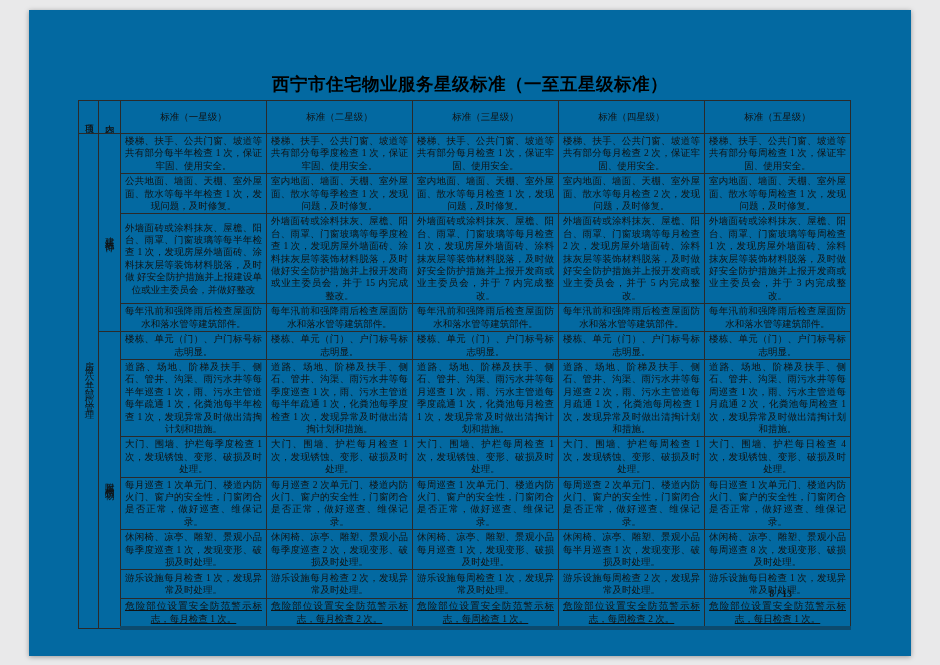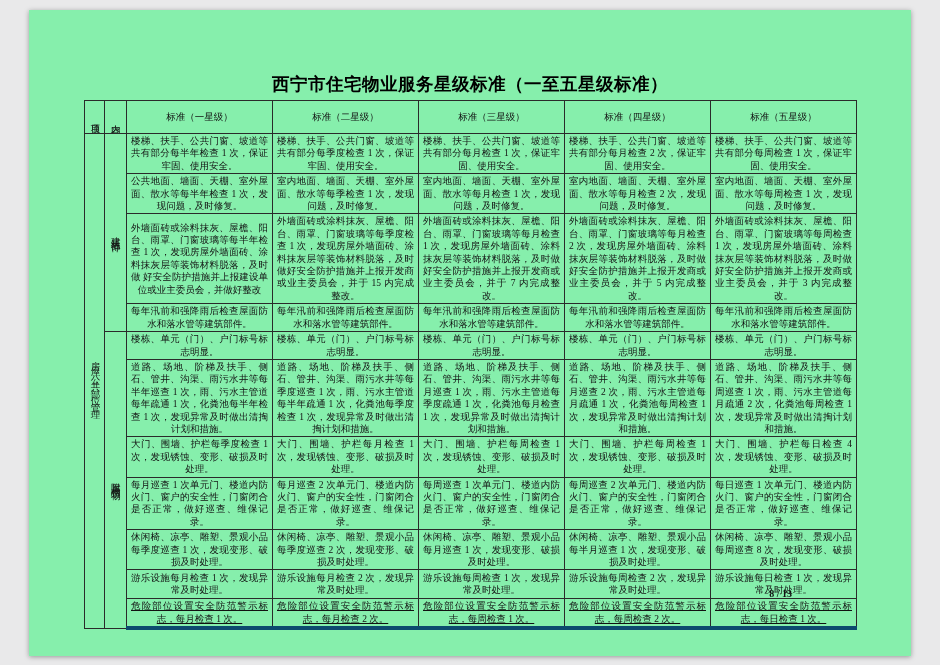--- a/index.html
+++ b/index.html
@@ -4,30 +4,30 @@
 <style>
   html,body{margin:0;padding:0;}
   body{
     width:940px;height:665px;
     background:#e9e9ea;
     font-family:"Liberation Serif","DejaVu Serif",serif;
     position:relative;overflow:hidden;
   }
   .page{
     position:absolute;left:29px;top:10px;width:882px;height:646px;
-    background:#86efac;
+    background:#0369a1;
     box-shadow:0 1px 5px rgba(0,0,0,0.35);
   }
   .doc-title{
     position:absolute;top:62px;left:0;width:100%;
     text-align:center;font-size:17.5px;font-weight:bold;color:#000;
     letter-spacing:0.5px;
   }
   table.std{
-    position:absolute;top:90px;left:55px;width:687px;
+    position:absolute;top:90px;left:49px;width:687px;
     border-collapse:collapse;table-layout:fixed;color:#111;
     border:1.5px solid #2a2a2a;
     padding-left:43px;
   }
   table.std td, table.std th{
     border:1px solid #2a2a2a;
     font-size:9.5px;line-height:12.4px;font-weight:normal;
     padding:1px 4px;vertical-align:middle;
     overflow:hidden;
   }

